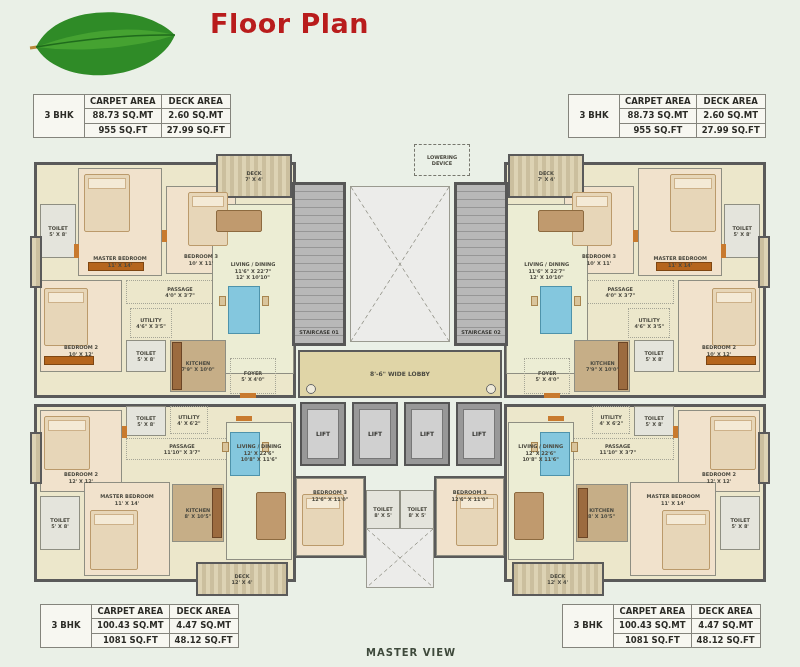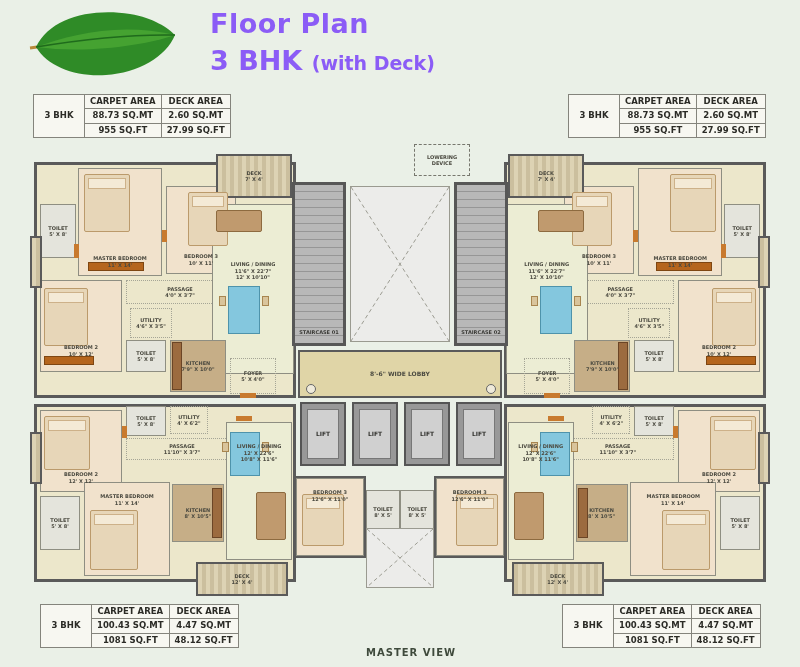--- a/index.html
+++ b/index.html
@@ -1,20 +1,20 @@
 <!DOCTYPE html>
 <html><head>
 <meta charset="utf-8">
 <style>
   html,body{margin:0;padding:0;}
   .stage{position:relative;width:800px;height:667px;background:#eaf0e7;overflow:hidden;
          font-family:"DejaVu Sans",sans-serif;}
 
   
-  .title{position:absolute;left:210px;top:8px;color:#8b5cf6;}
+  .title{position:absolute;left:210px;top:8px;color:#b91c1c;}
   .title .t1{font-size:27px;font-weight:bold;letter-spacing:.5px;}
   .title .t2{font-size:27px;font-weight:bold;margin-top:6px;}
   .title .t2s{font-size:19px;font-weight:bold;}
   .leaf{position:absolute;left:28px;top:4px;}
 
   
   table.areatable{position:absolute;border-collapse:collapse;background:#f7f7f1;}
   table.areatable td,table.areatable th{border:1px solid #84847c;font-size:8.5px;font-weight:bold;
     color:#2b2b26;padding:1px 5px;text-align:center;white-space:nowrap;line-height:1.35;}
   table.areatable td.unit{min-width:40px;}
@@ -81,21 +81,20 @@
   <div class="leaf">
     <svg width="150" height="80" viewBox="0 0 150 80">
       <path d="M2,44 L16,42" stroke="#b98a3a" stroke-width="3" fill="none"></path>
       <path d="M8,43 C22,14 62,4 102,10 C126,14 140,24 147,31 C138,53 110,69 78,71 C48,73 20,63 8,43 Z" fill="#2f8b27"></path>
       <path d="M8,43 C44,30 92,18 147,31 C118,41 60,50 8,43 Z" fill="#49a634" opacity="0.85"></path>
       <path d="M8,43 C50,36 100,30 147,31" stroke="#1f6b1c" stroke-width="1.5" fill="none"></path>
     </svg>
   </div>
   <div class="title">
     <div class="t1">Floor Plan</div>
-    <div class="t2"><span>3 BHK</span> <span class="t2s">(with Deck)</span></div>
   </div>
 
   <table class="areatable" style="left:33px;top:94px;">
     <tbody>
         <tr>
           <td class="unit" rowspan="3">3 BHK</td>
         <th>CARPET AREA</th>
         <th>DECK AREA</th>
         </tr>
     <tr>

